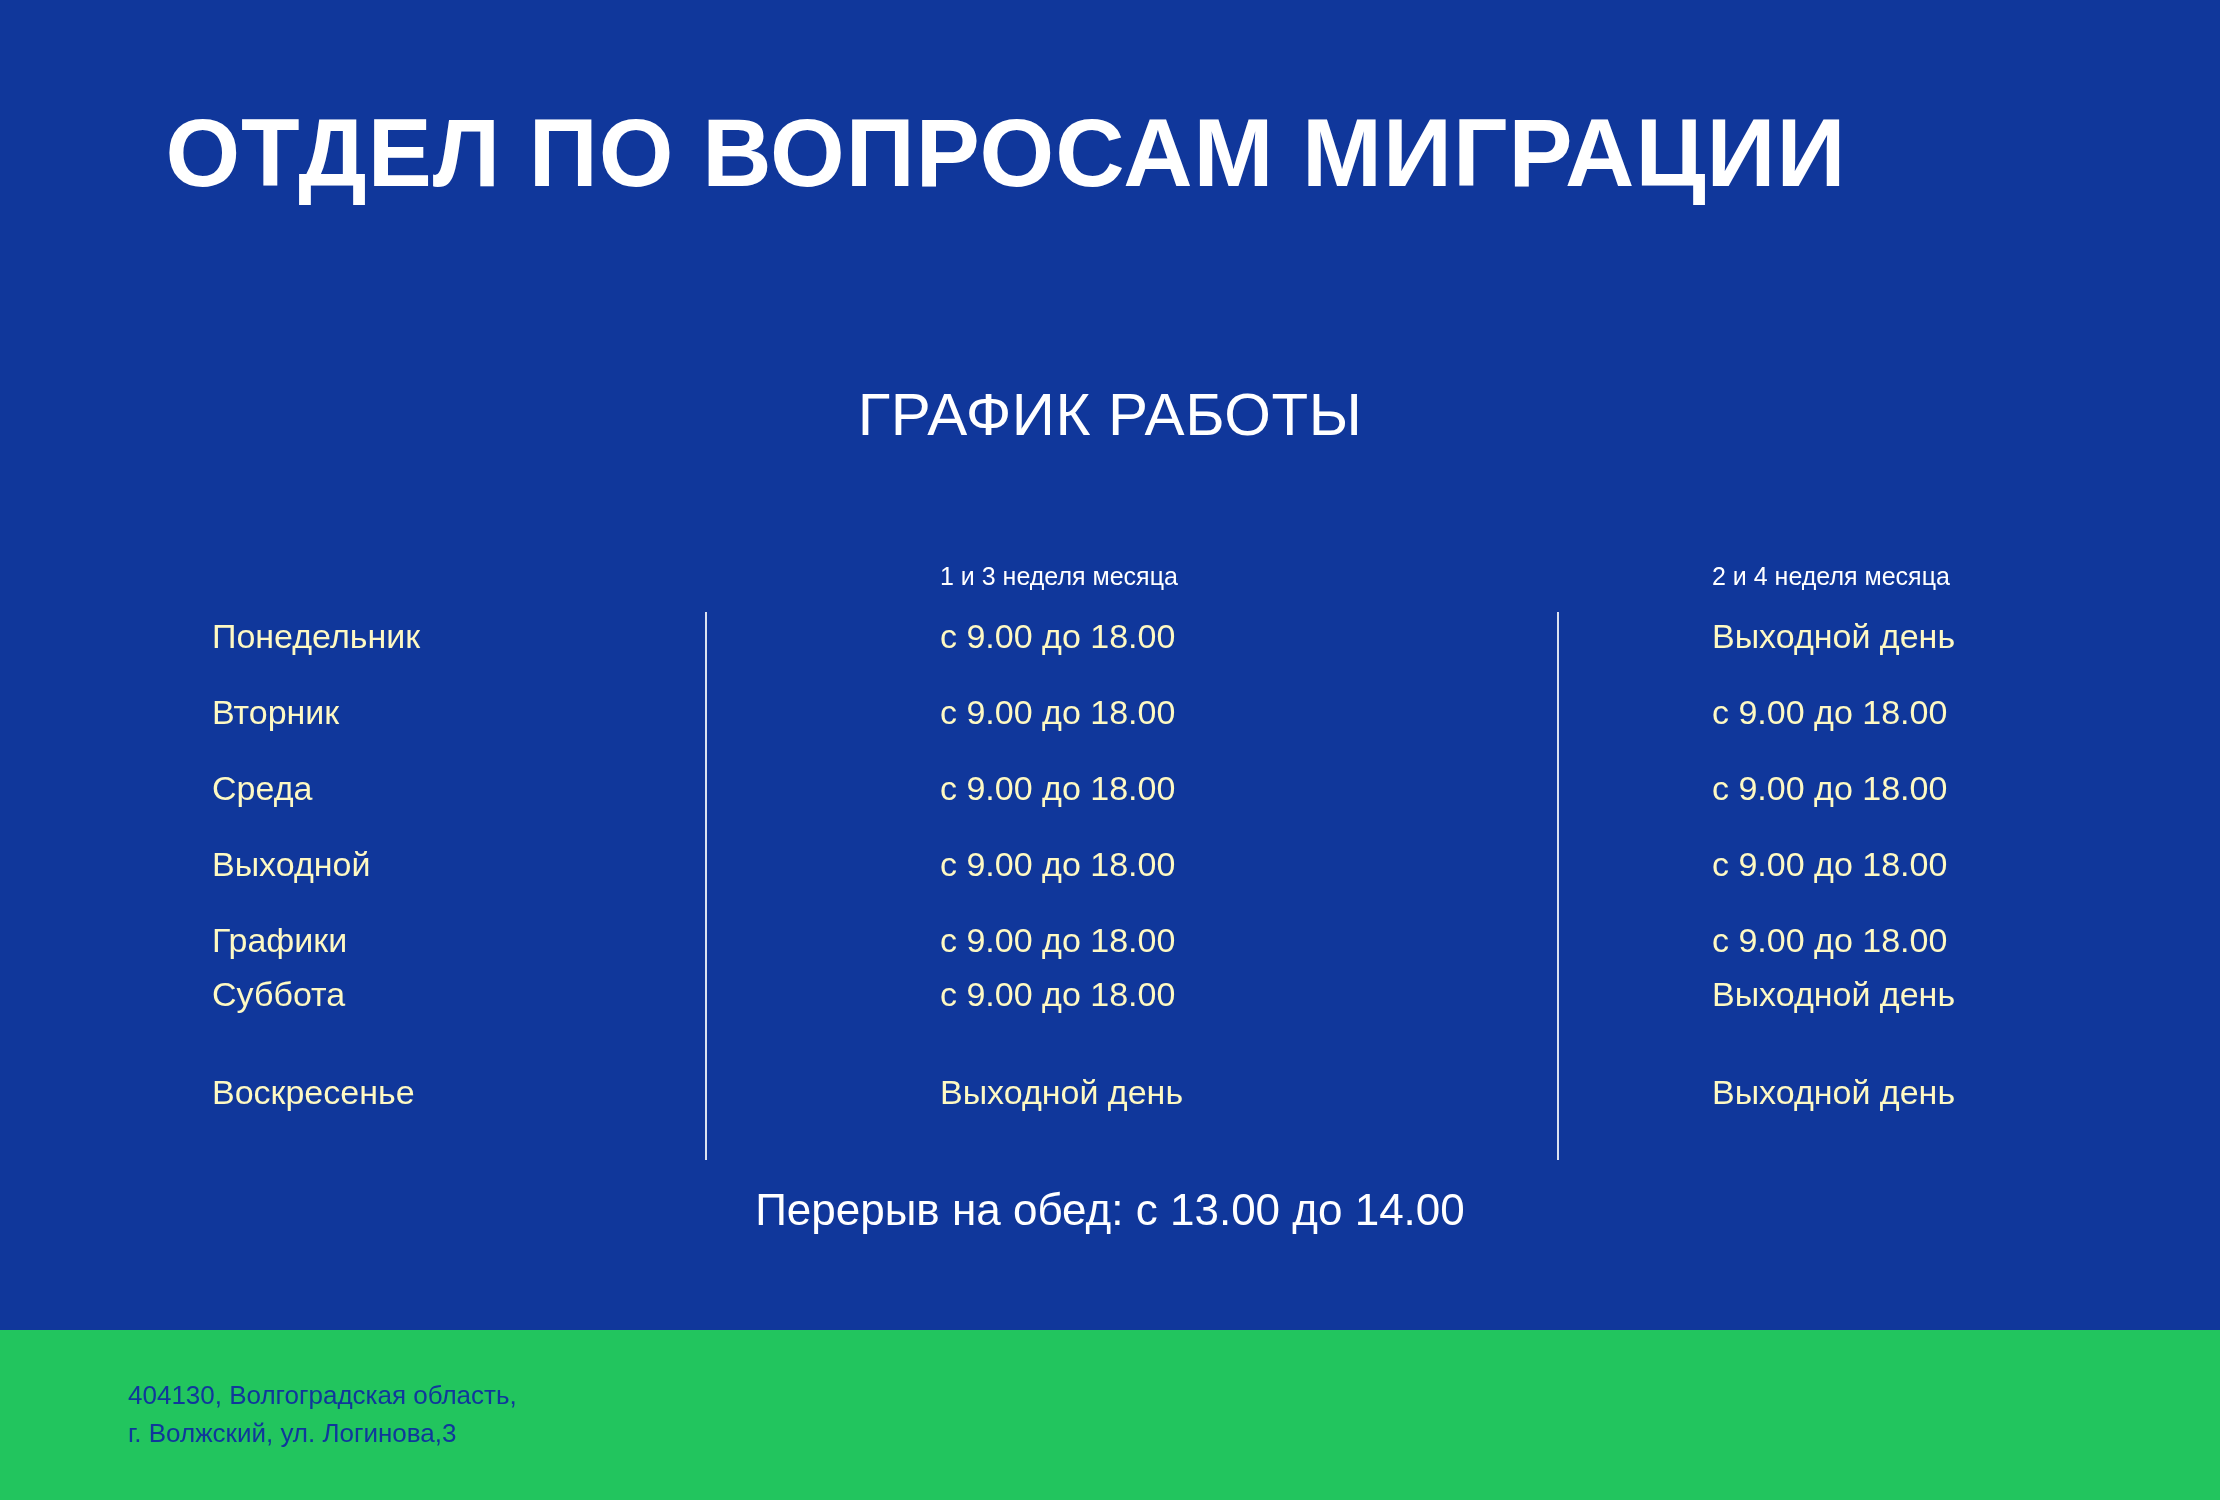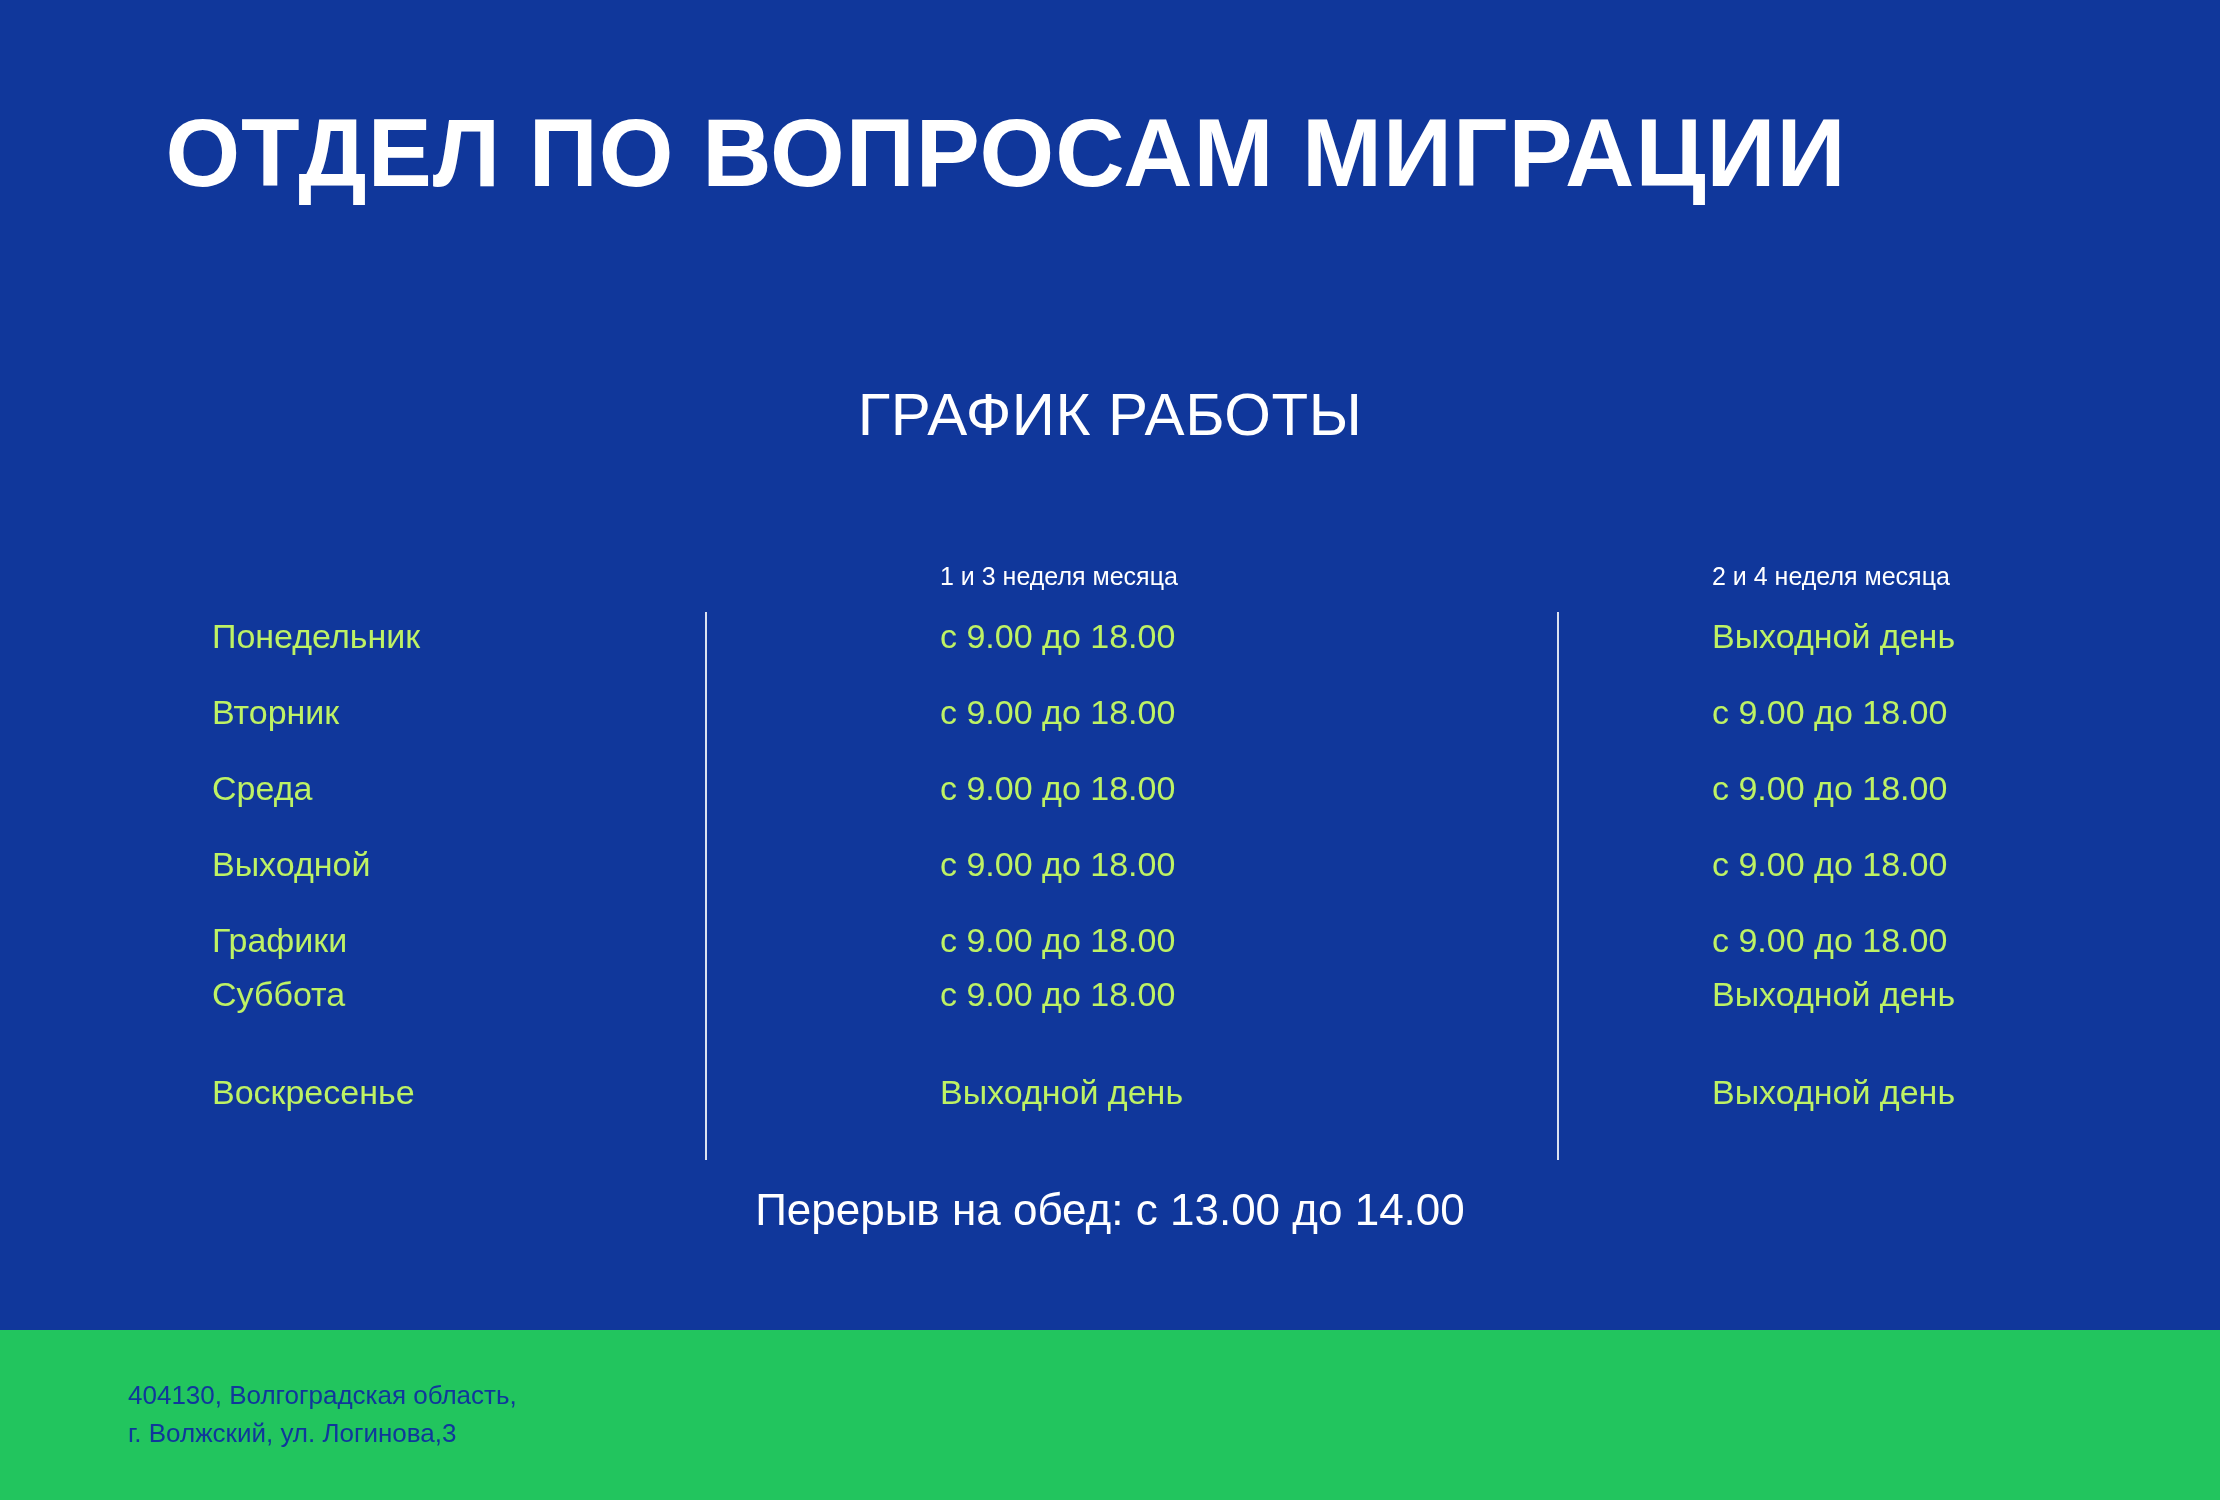--- a/index.html
+++ b/index.html
@@ -93,21 +93,21 @@
 
   .row {
     position: absolute;
     left: 0;
     width: 2220px;
     height: 76px;
   }
   .cell {
     position: absolute;
     font-size: 34px;
-    color: #bef264;
+    color: #fef9c3;
     line-height: 40px;
     white-space: nowrap;
   }
   .cell.day { left: 212px; }
   .cell.w13 { left: 940px; }
   .cell.w24 { left: 1712px; }
 
   .lunch {
     position: absolute;
     top: 1185px;

